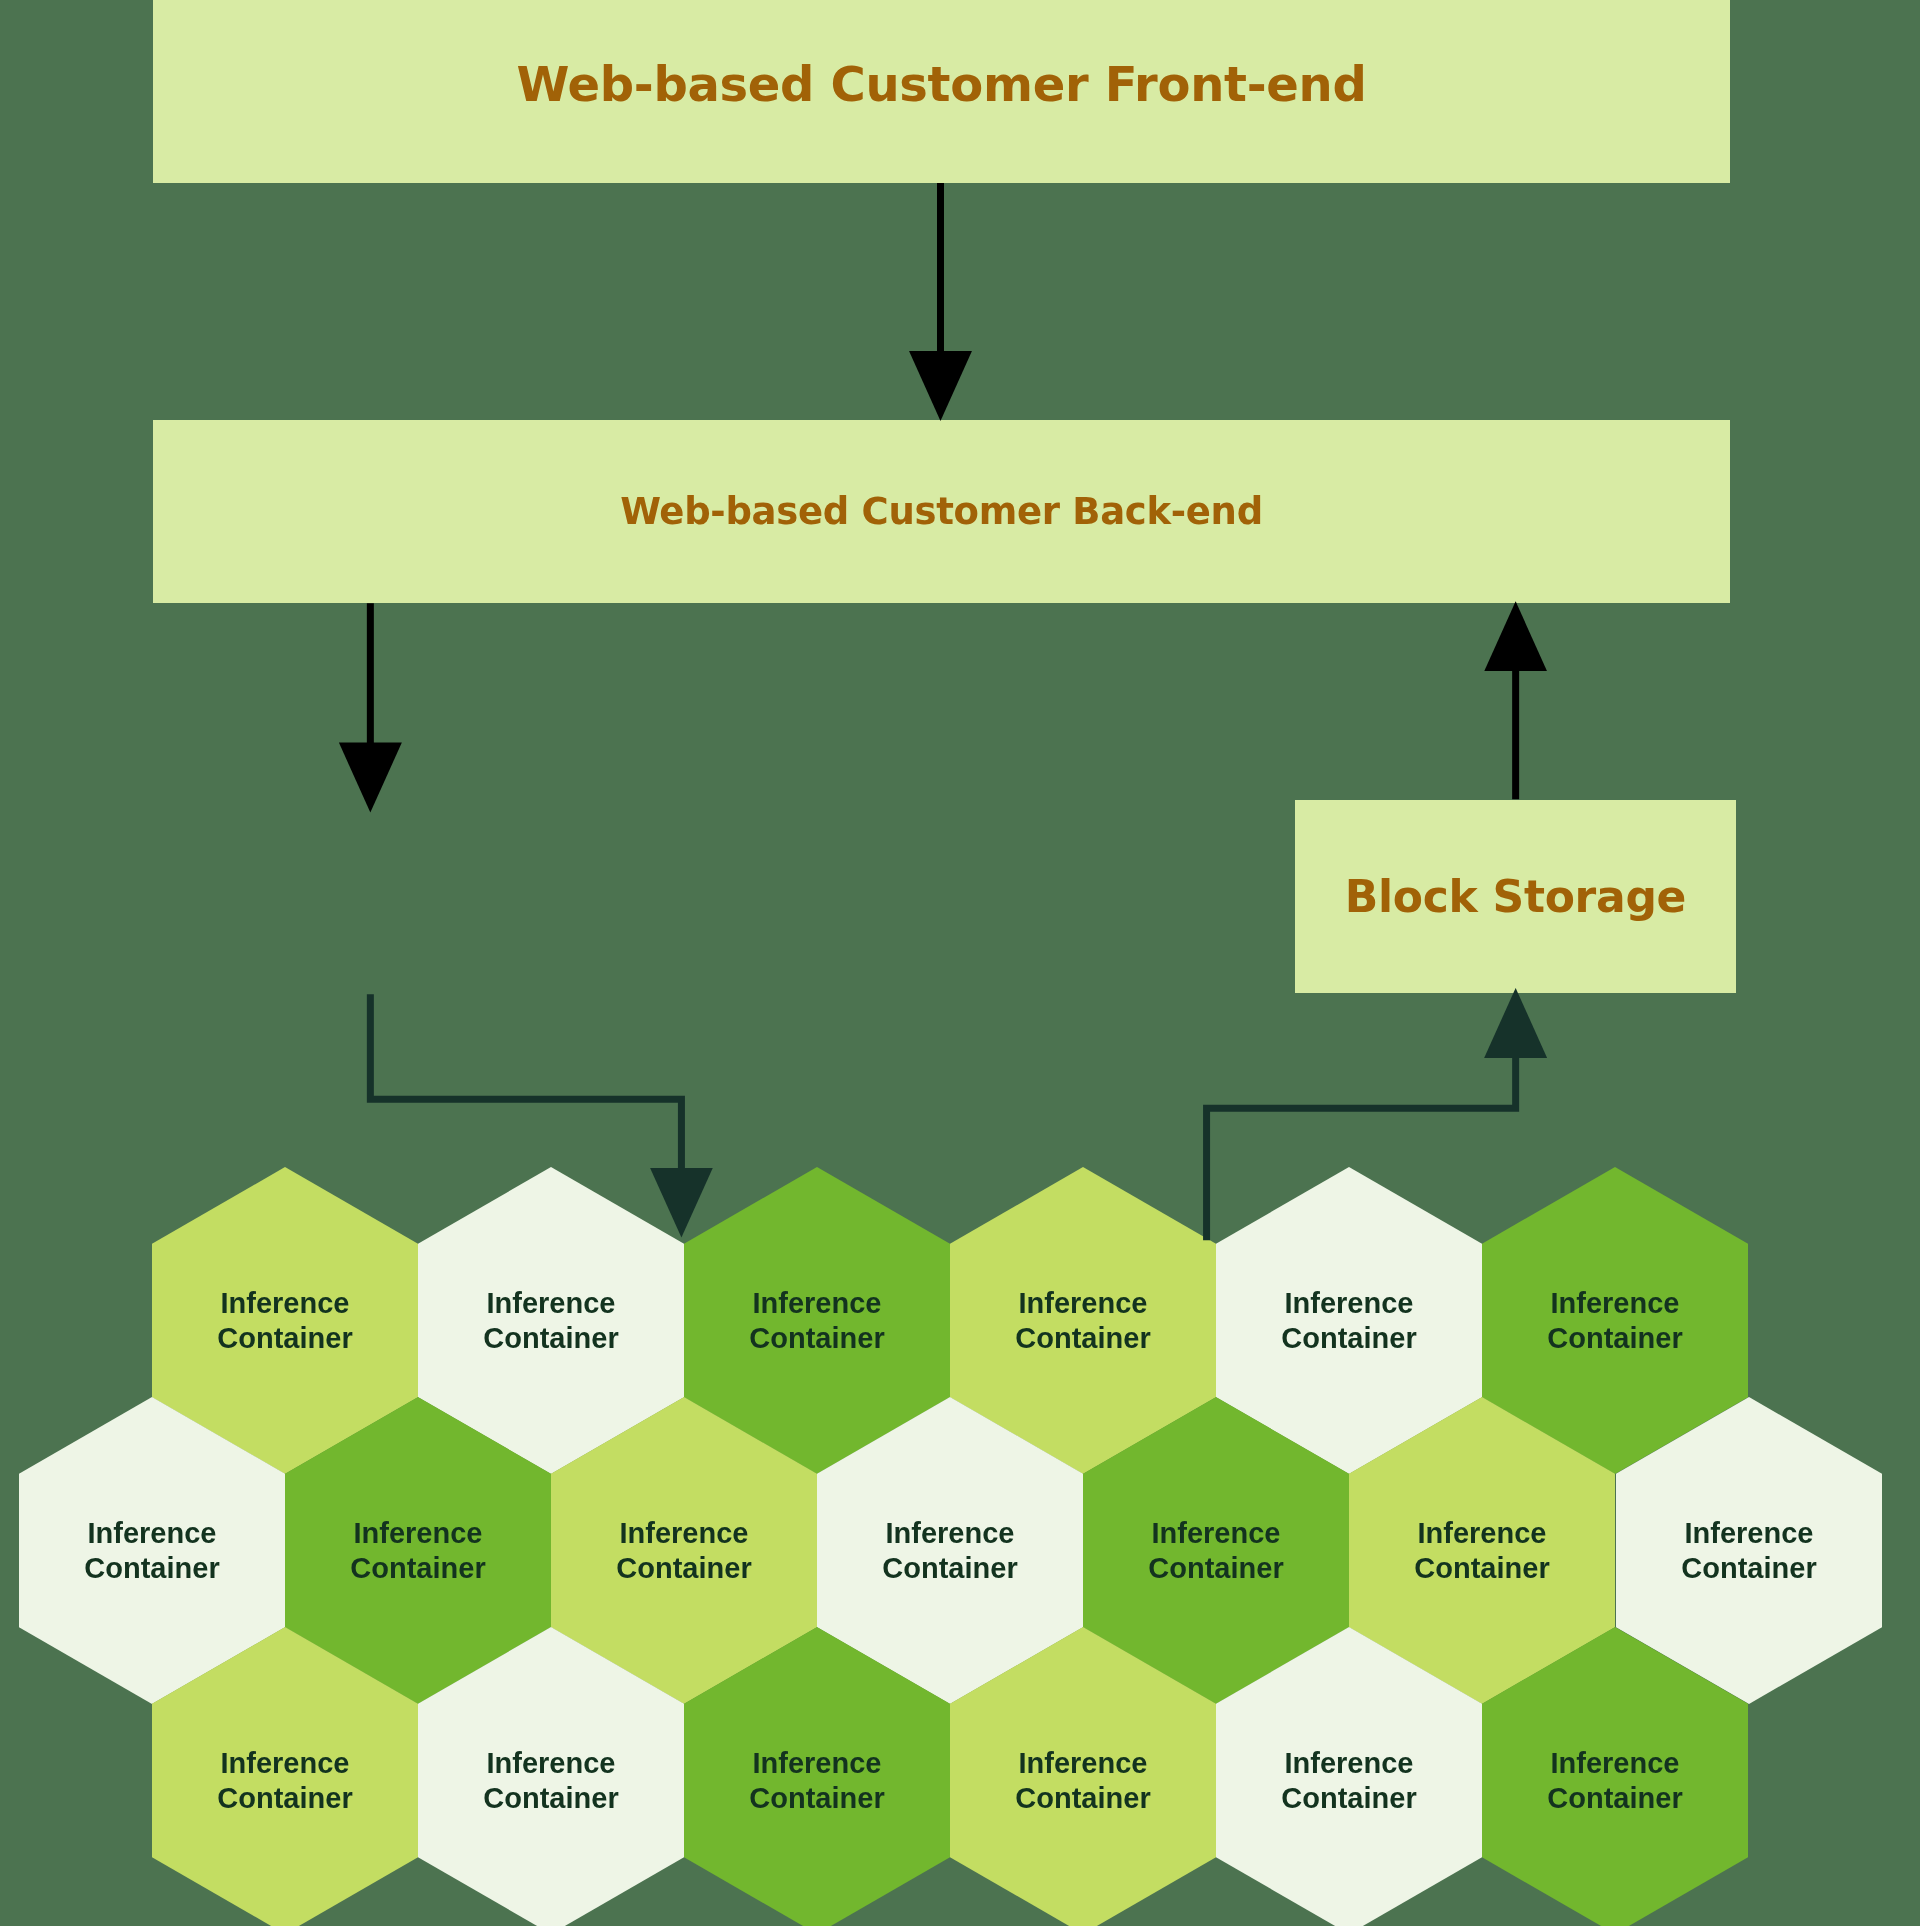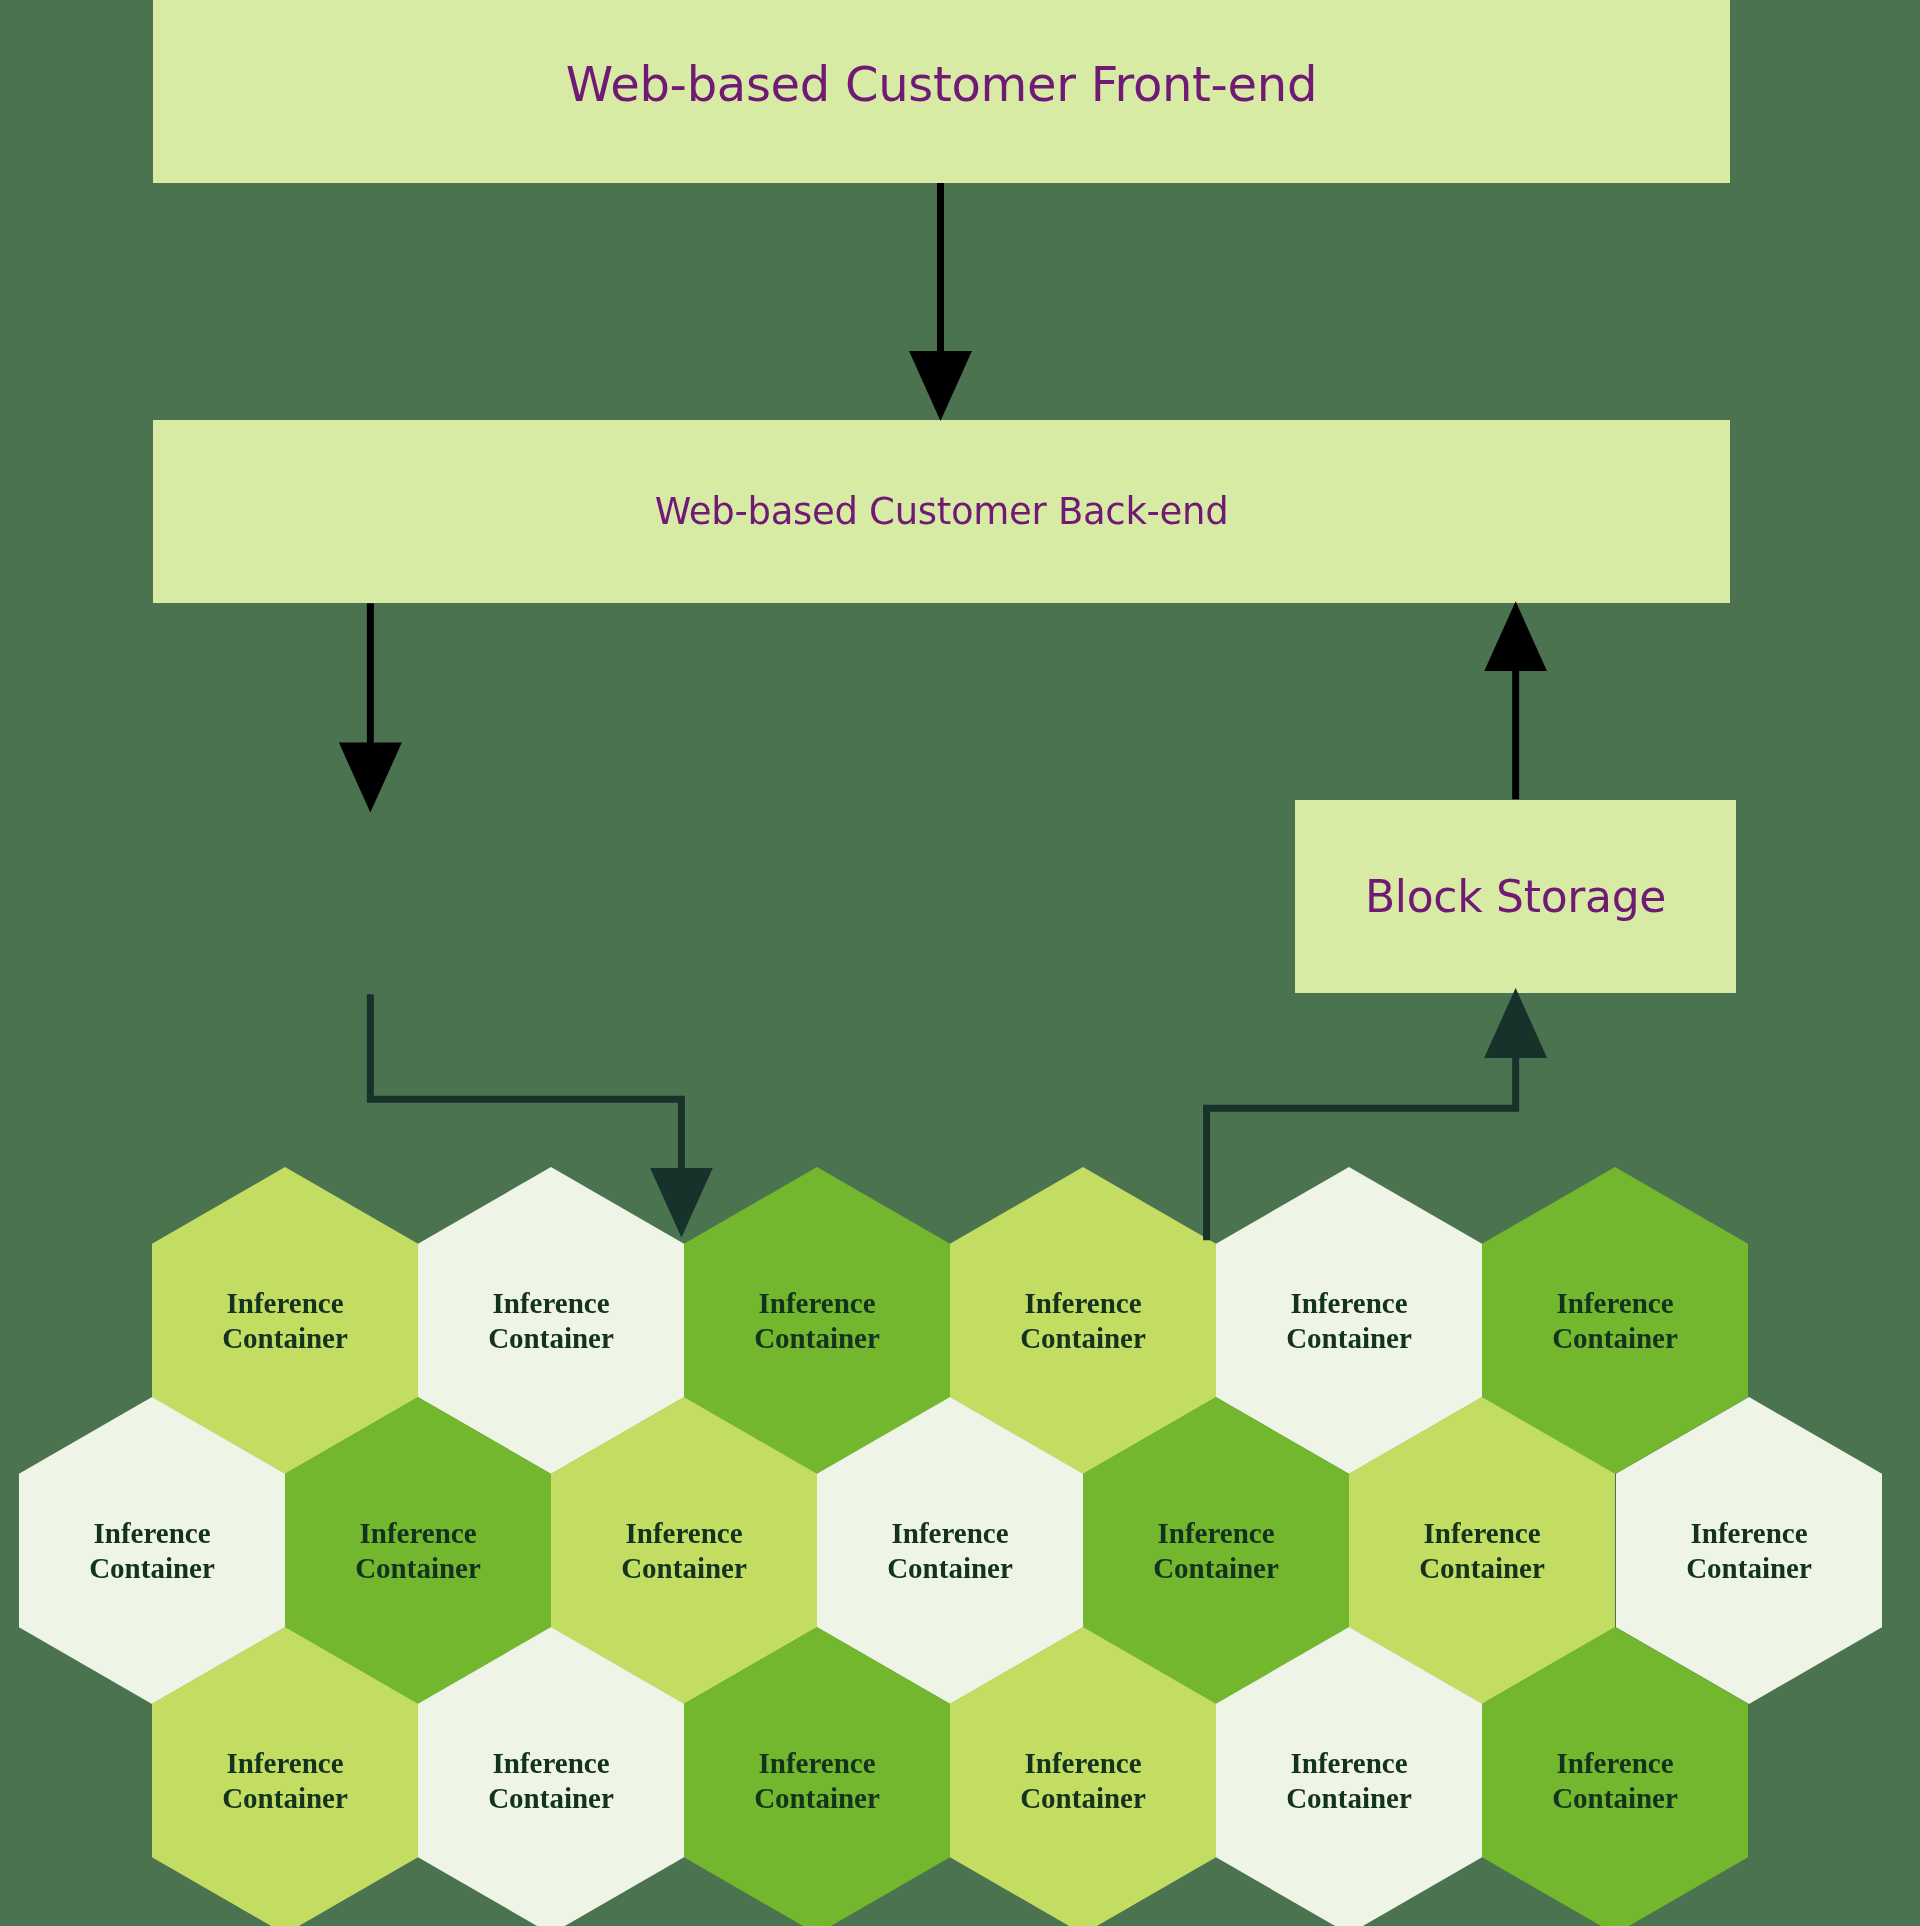--- a/index.html
+++ b/index.html
@@ -25,22 +25,22 @@
   .svc-box {
     position: absolute;
     background: #d8eba4;
     display: flex;
     align-items: center;
     justify-content: center;
     box-sizing: border-box;
   }
   .svc-box .svc-label {
     font-family: "DejaVu Sans", sans-serif;
-    font-weight: normal;
-    color: #701a75;
+    font-weight: bold;
+    color: #a16207;
     letter-spacing: -0.3px;
     text-align: center;
     white-space: nowrap;
   }
   #box-frontend   { left: 153px;  top: -15px;   width: 1577px; height: 198px; }
   #box-backend    { left: 153px;  top: 420px;   width: 1577px; height: 183px; }
   #box-jobqueue   { left: 153px;  top: 811px;  width: 442px;  height: 182px; }
   #box-blockstore { left: 1295px; top: 800px;  width: 441px;  height: 193px; }
 
   #box-frontend .svc-label   { font-size: 48px; }
@@ -67,21 +67,21 @@
   .hex {
     position: absolute;
     width: 266px;
     height: 307px;
     clip-path: polygon(50% 0%, 100% 25%, 100% 75%, 50% 100%, 0% 75%, 0% 25%);
     display: flex;
     align-items: center;
     justify-content: center;
   }
   .hex .hex-label {
-    font-family: Liberation Serif, serif;
+    font-family: Liberation Sans, sans-serif;
     font-size: 29px;
     font-weight: 600;
     line-height: 1.18;
     color: #13331f;
     text-align: center;
     white-space: pre-line;
     pointer-events: none;
   }
   .hex.c-light { background: #c3dd62; }
   .hex.c-white { background: #eef5e6; }

